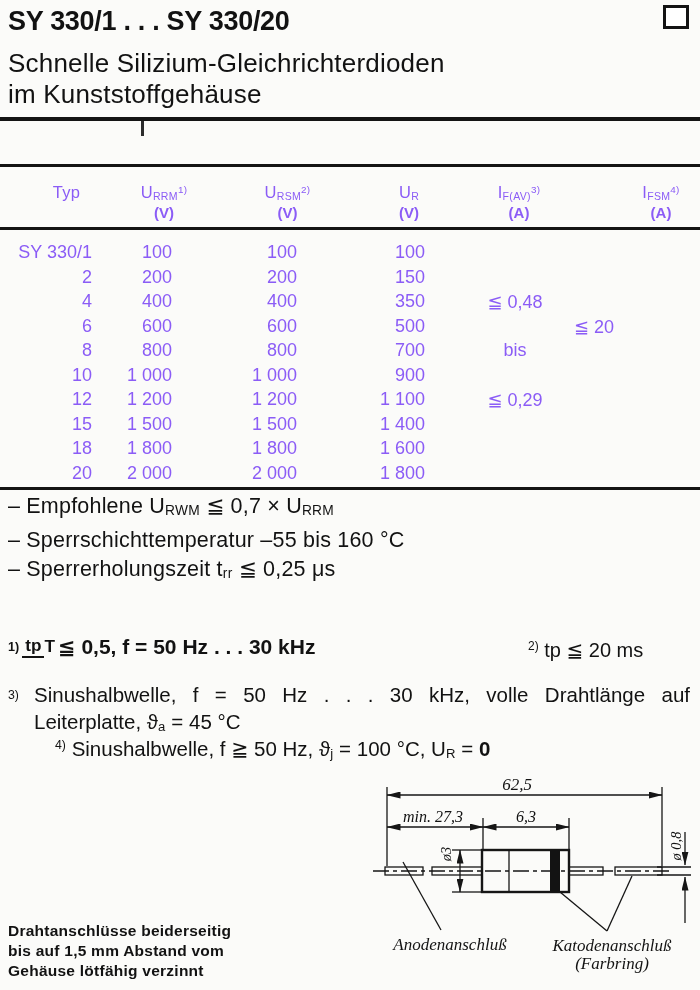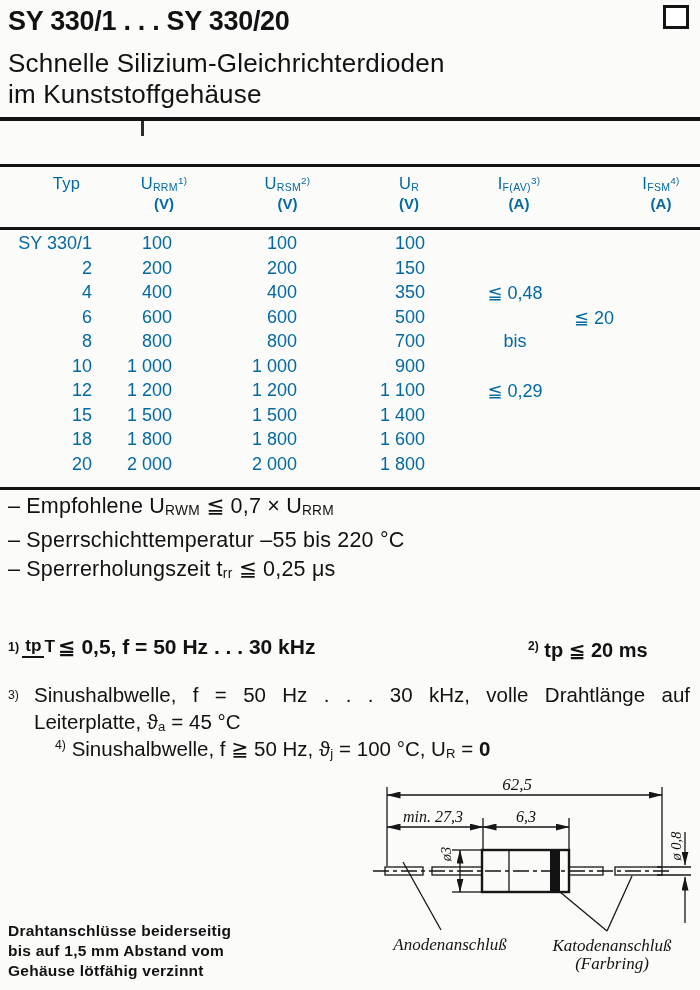--- a/index.html
+++ b/index.html
@@ -15,24 +15,24 @@
   .corner-square{left:663px;top:5px;width:20px;height:18px;border:3px solid #131313;background:#fff;}
   .subtitle{left:8px;top:48px;font-size:26px;font-weight:400;line-height:31px;letter-spacing:0.2px;}
   .rule{left:0;width:700px;background:#141414;}
   .rule1{top:117px;height:3.5px;}
   .rule2{top:164px;height:2.5px;}
   .rule3{top:227px;height:2.5px;}
   .rule4{top:487px;height:2.5px;}
   .scan-tick{left:141px;top:121px;width:2.5px;height:15px;background:#2c2c2c;}
   
   .dtable{
-    left:10px;top:163px;width:676px;display:grid;
+    left:10px;top:172px;width:676px;display:grid;
     grid-template-columns:105px 90px 115px 130px 110px 126px;
     grid-template-rows:30px 40px repeat(10,24.55px);
-    font-size:18px;color:#0369a1;
+    font-size:18px;color:#8b5cf6;
   }
   .trow{display:contents;}
   .hcell{font-size:16.5px;text-align:center;align-self:end;letter-spacing:0.3px;white-space:nowrap;}
   .ucell{font-size:15px;font-weight:700;text-align:center;align-self:start;padding-top:2px;}
   .h1,.u1{padding-left:8px;}  .h2,.u2{padding-left:8px;}
   .h3,.u3{padding-left:50px;} .h4,.u4{padding-left:48px;}
   .h5,.u5{padding-left:28px;} .h6,.u6{padding-left:76px;}
   .c1{text-align:right;padding-right:23px;white-space:nowrap;}
   .c2{text-align:right;padding-right:33px;}
   .c3{text-align:right;padding-right:23px;}
@@ -43,21 +43,21 @@
   .sub{font-size:64%;vertical-align:-0.18em;letter-spacing:0.3px;}
   .sup{font-size:60%;vertical-align:0.55em;}
   .b{font-weight:700;}
   .frac{display:inline-flex;flex-direction:row;text-align:center;line-height:1.05;font-size:0.82em;margin:0 3px;vertical-align:middle;}
   .fnum{border-bottom:2px solid #131313;padding:0 3px 1px;}
   .fden{padding-top:1px;}
   
   .notes{left:8px;top:492px;font-size:21.5px;line-height:29.5px;letter-spacing:0.2px;white-space:nowrap;}
   .note-indent{padding-left:22px;}
   .fn1{left:8px;top:624px;height:46px;display:flex;align-items:center;font-size:21px;font-weight:700;white-space:nowrap;}
-  .fn2{left:528px;top:638px;font-size:20px;font-weight:700;white-space:nowrap;}
+  .fn2{left:528px;top:638px;font-size:20px;font-weight:400;white-space:nowrap;}
   .fn3{left:8px;top:682px;width:682px;font-size:20.5px;line-height:26.5px;}
   .fn3-l1{padding-left:26px;text-align:justify;text-align-last:justify;}
   .fn3-l2{padding-left:26px;}
   .fn3-marker{position:absolute;left:0;top:0;}
   .fn4{left:8px;top:737px;font-size:20.5px;white-space:nowrap;margin-left:47px;}
   
   .footer{left:8px;top:921px;font-size:15.5px;font-weight:700;line-height:20px;letter-spacing:0.25px;}
   
   .drawing{left:345px;top:766px;}
   .dimtxt{font-family:"Liberation Serif","DejaVu Serif",serif;font-style:italic;font-size:16px;fill:#131313;}
@@ -181,21 +181,21 @@
       <div class="c2">2 000</div>
       <div class="c3">2 000</div>
       <div class="c4">1 800</div>
       <div class="c5"></div>
       <div class="c6"></div>
     </div>
   </div>
 
   <div class="abs notes">
     <div><span>– Empfohlene U</span><span class="sub">RWM</span><span> ≦ 0,7 × U</span><span class="sub">RRM</span></div>
-    <div><span>– Sperrschichttemperatur –55 bis 220 °C</span></div>
+    <div><span>– Sperrschichttemperatur –55 bis 160 °C</span></div>
     <div><span>– Sperrerholungszeit t</span><span class="sub">rr</span><span> ≦ 0,25 μs</span></div>
   </div>
 
   <div class="abs fn1">
       <span class="sup">1)</span>
       <span> </span>
       <span class="frac">
         <span class="fnum">tp</span>
         <span class="fden">T</span>
       </span>

